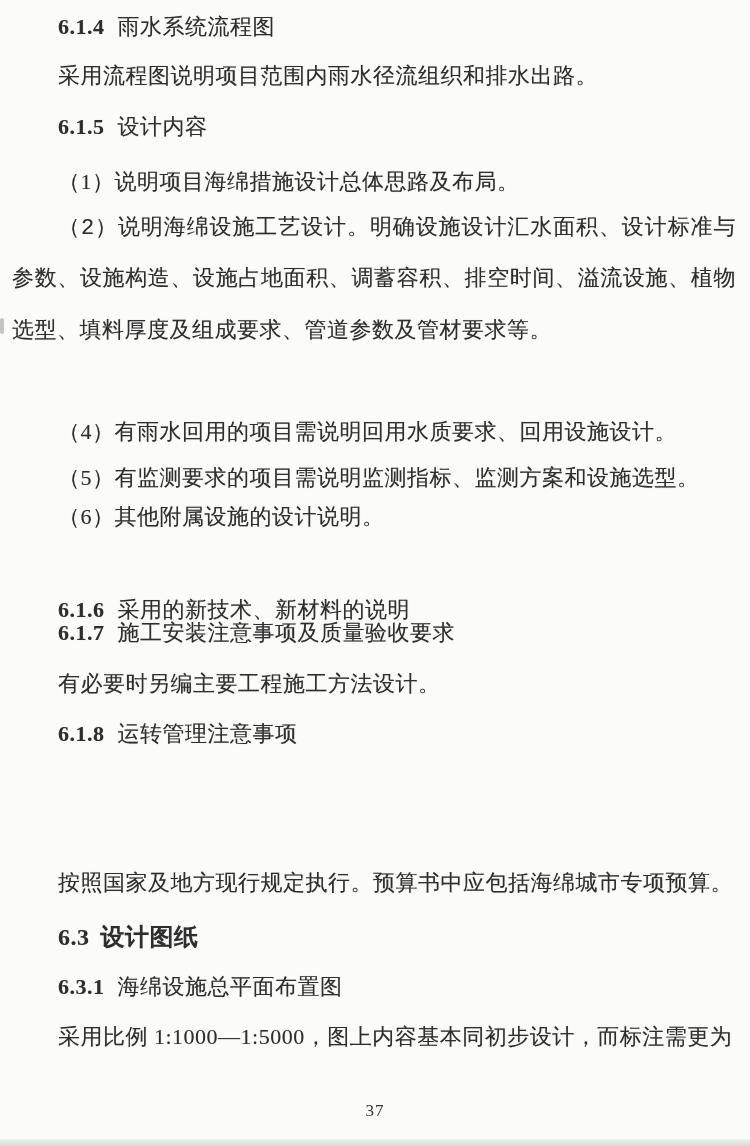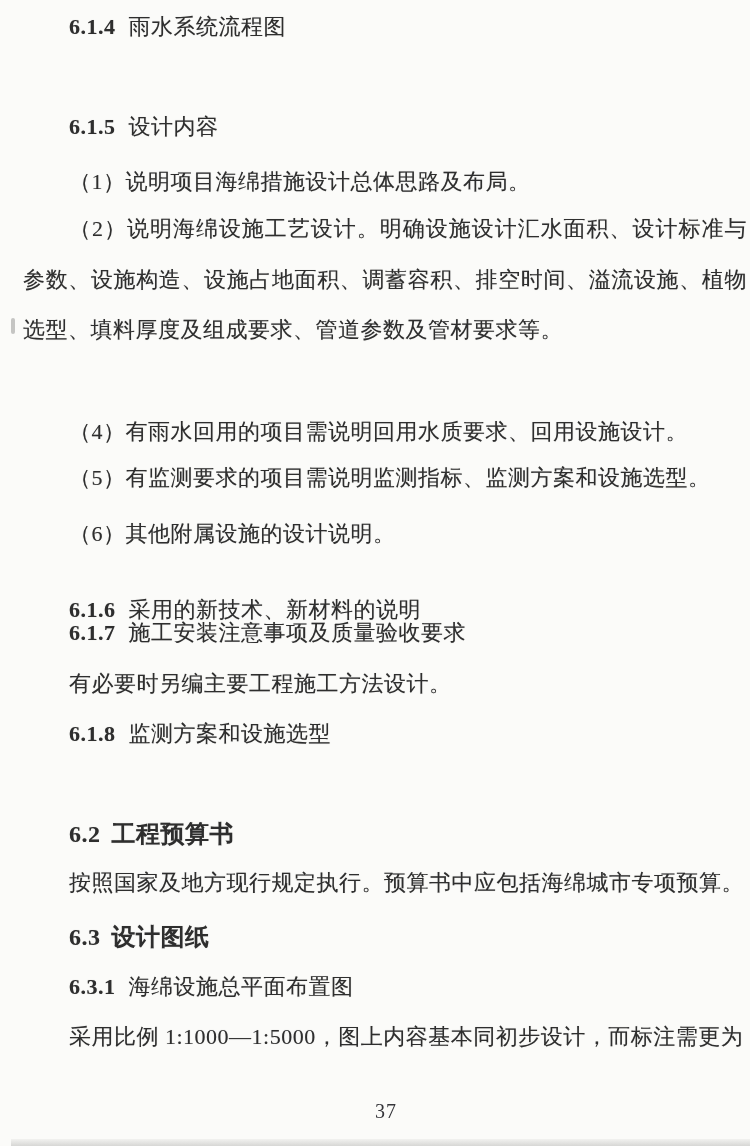--- a/index.html
+++ b/index.html
@@ -5,48 +5,49 @@
   * { margin:0; padding:0; box-sizing:border-box; }
   html,body { width:750px; height:1146px; }
   body {
     position:relative;
     width:750px; height:1146px;
     background:#fbfbf9;
     overflow:hidden;
     font-family:"Liberation Serif","DejaVu Serif",serif;
     color:#2e2e2e;
   }
-  .page { position:relative; width:680px; height:1146px;margin-left:11px; }
+  .page { position:relative; width:680px; height:1146px; }
   .line {
     position:absolute;
     left:12px;
     width:724px;
     font-size:22px;
     line-height:30px;
     letter-spacing:0.5px;
     white-space:nowrap;
     text-shadow:0 0 0.8px rgba(46,46,46,0.35);
   }
   .indent { padding-left:46px; }          
   .fill {                                  
     white-space:normal;
     text-align:justify;
     text-align-last:justify;
     max-height:32px;
     overflow:hidden;
+    font-family:Liberation Mono, monospace;
   }
   .num { font-weight:700; margin-right:13px; }
   .h2  { font-weight:700; font-size:24px; }
   .h2 .num { margin-right:11px; }
   .pagenum {
     position:absolute;
     top:1100px; left:0;
     width:750px;
     text-align:center;
-    font-size:20px;
+    font-size:17px;
     line-height:22px;
     letter-spacing:1px;
     color:#35353a;
   }
   .bottom-edge {
     position:absolute;
     left:0; bottom:0;
     width:750px; height:7px;
     background:linear-gradient(#f2f2f0,#d7d7d5);
   }
@@ -59,48 +60,48 @@
     opacity:.7;
   }
 </style>
 </head>
 <body>
 
 <div class="page">
 
   <div class="line indent" style="top:12px"><span class="num">6.1.4</span><span>雨水系统流程图</span></div>
 
+  <div class="line indent" style="top:61px"><span>采用流程图说明项目范围内雨水径流组织和排水出路。</span></div>
 
   <div class="line indent" style="top:112px"><span class="num">6.1.5</span><span>设计内容</span></div>
 
   <div class="line indent" style="top:167px"><span>（1）说明项目海绵措施设计总体思路及布局。</span></div>
 
   <div class="line indent fill" style="top:214px"><span>（2）说明海绵设施工艺设计。明确设施设计汇水面积、设计标准与</span></div>
 
   <div class="line fill" style="top:265px"><span>参数、设施构造、设施占地面积、调蓄容积、排空时间、溢流设施、植物</span></div>
 
   <div class="line" style="top:315px"><span>选型、填料厚度及组成要求、管道参数及管材要求等。</span></div>
 
 
   <div class="line indent" style="top:417px"><span>（4）有雨水回用的项目需说明回用水质要求、回用设施设计。</span></div>
 
   <div class="line indent" style="top:463px"><span>（5）有监测要求的项目需说明监测指标、监测方案和设施选型。</span></div>
 
-  <div class="line indent" style="top:519px"><span>（6）其他附属设施的设计说明。</span></div>
+  <div class="line indent" style="top:502px"><span>（6）其他附属设施的设计说明。</span></div>
 
   <div class="line indent" style="top:595px"><span class="num">6.1.6</span><span>采用的新技术、新材料的说明</span></div>
 
   <div class="line indent" style="top:618px"><span class="num">6.1.7</span><span>施工安装注意事项及质量验收要求</span></div>
 
   <div class="line indent" style="top:669px"><span>有必要时另编主要工程施工方法设计。</span></div>
 
-  <div class="line indent" style="top:719px"><span class="num">6.1.8</span><span>监测方案和设施选型</span></div>
+  <div class="line indent" style="top:719px"><span class="num">6.1.8</span><span>运转管理注意事项</span></div>
 
 
-  <div class="line indent h2" style="top:819px"><span class="num">6.2</span><span>工程预算书</span></div>
 
   <div class="line indent" style="top:868px"><span>按照国家及地方现行规定执行。预算书中应包括海绵城市专项预算。</span></div>
 
   <div class="line indent h2" style="top:922px"><span class="num">6.3</span><span>设计图纸</span></div>
 
   <div class="line indent" style="top:972px"><span class="num">6.3.1</span><span>海绵设施总平面布置图</span></div>
 
   <div class="line indent" style="top:1022px"><span>采用比例 1:1000—1:5000，图上内容基本同初步设计，而标注需更为</span></div>
 
   <div class="pagenum">37</div>

